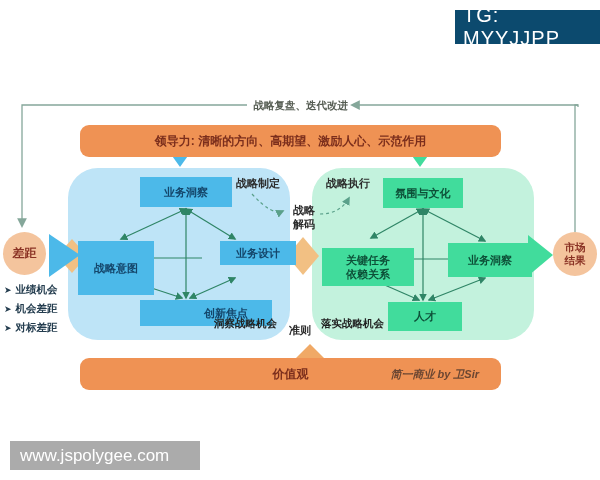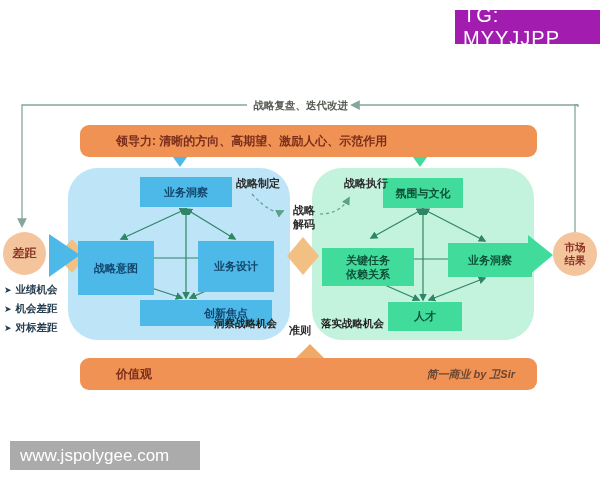--- a/index.html
+++ b/index.html
@@ -19,40 +19,40 @@
     font-size:11px;font-weight:bold;text-align:center;white-space:pre-line;line-height:1.3;
   }
   .node-blue{background:#4cb9e9;color:#14466b;}
   .node-green{background:#41dc9c;color:#0d5038;}
   
   .lbl{position:absolute;font-size:11px;font-weight:bold;color:#2b2b2b;text-align:center;white-space:pre-line;line-height:1.25;}
   .corner-lbl{position:absolute;font-size:10.5px;font-weight:bold;color:#222;white-space:nowrap;}
   
   .banner{
     position:absolute;left:80px;width:421px;height:32px;border-radius:9px;background:#ef9254;
-    display:flex;align-items:center;
-    font-size:12px;font-weight:bold;color:#7b2e1c;padding-left:36px;
+    display:flex;align-items:center;justify-content:center;
+    font-size:12px;font-weight:bold;color:#7b2e1c;
   }
   .banner .credit{
     position:absolute;right:22px;top:50%;transform:translateY(-50%);
     font-size:11px;font-weight:bold;font-style:italic;color:#6b4632;
   }
   
   .circle{
     position:absolute;border-radius:50%;background:#f4c49d;
     display:flex;align-items:center;justify-content:center;
     font-size:11px;font-weight:bold;color:#8a3224;text-align:center;white-space:pre-line;line-height:1.2;
   }
   
   .gap-list{position:absolute;left:4px;top:283px;width:80px;}
   .gap-item{display:flex;align-items:center;gap:4px;font-size:10.5px;font-weight:bold;color:#233c4e;margin-bottom:5px;}
   .gap-item .glyph{font-size:9px;color:#233c4e;}
   
   .tg-badge{
-    position:absolute;left:455px;top:10px;width:145px;height:34px;background:#a21caf;
+    position:absolute;left:455px;top:10px;width:145px;height:34px;background:#0c4a6e;
     display:flex;align-items:center;color:#fff;font-size:20px;padding-left:8px;box-sizing:border-box;
     letter-spacing:1px;
   }
   .site-bar{
     position:absolute;left:10px;top:441px;width:190px;height:29px;background:#ababab;
     display:flex;align-items:center;color:#fff;font-size:17px;padding-left:10px;box-sizing:border-box;
   }
   
   .loop-lbl{
     position:absolute;left:248px;top:99px;width:100px;text-align:right;
@@ -117,31 +117,31 @@
     </g>
 
     <g stroke="#5aa08a" stroke-width="1.2" fill="none" stroke-dasharray="3,3">
       <path d="M252,194 Q272,216 283,211" marker-end="url(#ar2)"></path>
       <path d="M320,214 Q340,214 349,198" marker-end="url(#ar2)"></path>
     </g>
   </svg>
 
   <div class="node node-blue" style="left:140px;top:177px;width:92px;height:30px;">业务洞察</div>
   <div class="node node-blue" style="left:78px;top:241px;width:76px;height:54px;">战略意图</div>
-  <div class="node node-blue" style="left:198px;top:241px;width:76px;height:51px;">业务设计</div>
+  <div class="node node-blue" style="left:220px;top:241px;width:76px;height:24px;">业务设计</div>
   <div class="node node-blue" style="left:140px;top:300px;width:92px;height:26px;padding-left:40px;">创新焦点</div>
 
   <div class="node node-green" style="left:383px;top:178px;width:80px;height:30px;">氛围与文化</div>
   <div class="node node-green" style="left:322px;top:248px;width:92px;height:38px;">关键任务
 依赖关系</div>
   <div class="node node-green" style="left:448px;top:243px;width:84px;height:34px;">业务洞察</div>
   <div class="node node-green" style="left:388px;top:302px;width:74px;height:29px;">人才</div>
 
   <div class="lbl" style="left:228px;top:177px;width:60px;">战略制定</div>
-  <div class="lbl" style="left:336px;top:177px;width:60px;">战略执行</div>
+  <div class="lbl" style="left:318px;top:177px;width:60px;">战略执行</div>
   <div class="lbl" style="left:286px;top:204px;width:36px;">战略
 解码</div>
   <div class="lbl" style="left:284px;top:324px;width:32px;">准则</div>
   <div class="corner-lbl" style="left:214px;top:317px;">洞察战略机会</div>
   <div class="corner-lbl" style="left:321px;top:317px;">落实战略机会</div>
 
   <div class="banner" style="top:125px;">
     <span>领导力: 清晰的方向、高期望、激励人心、示范作用</span>
   </div>
   <div class="banner" style="top:358px;">

